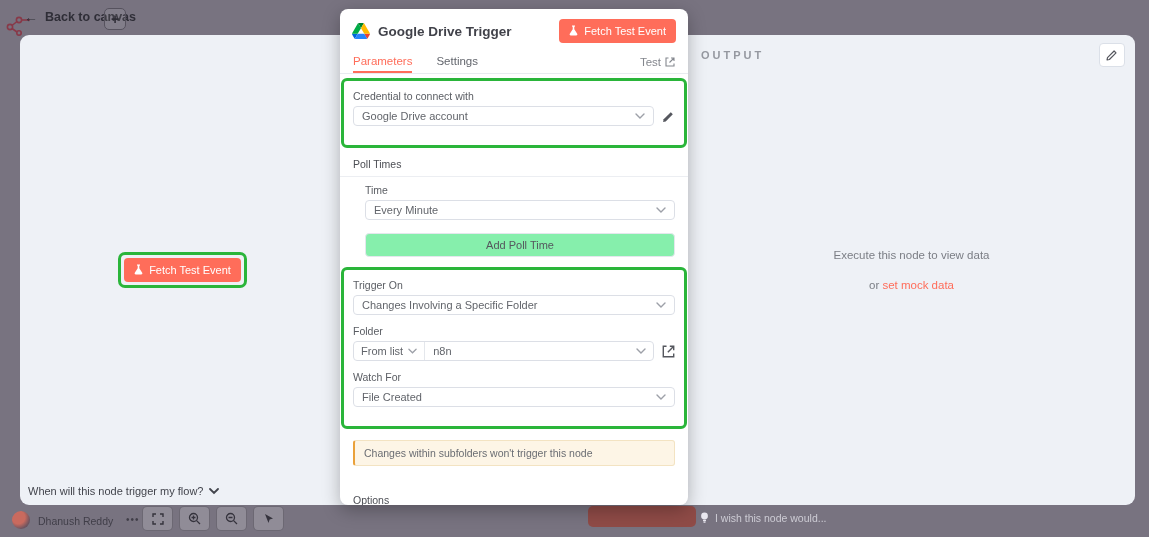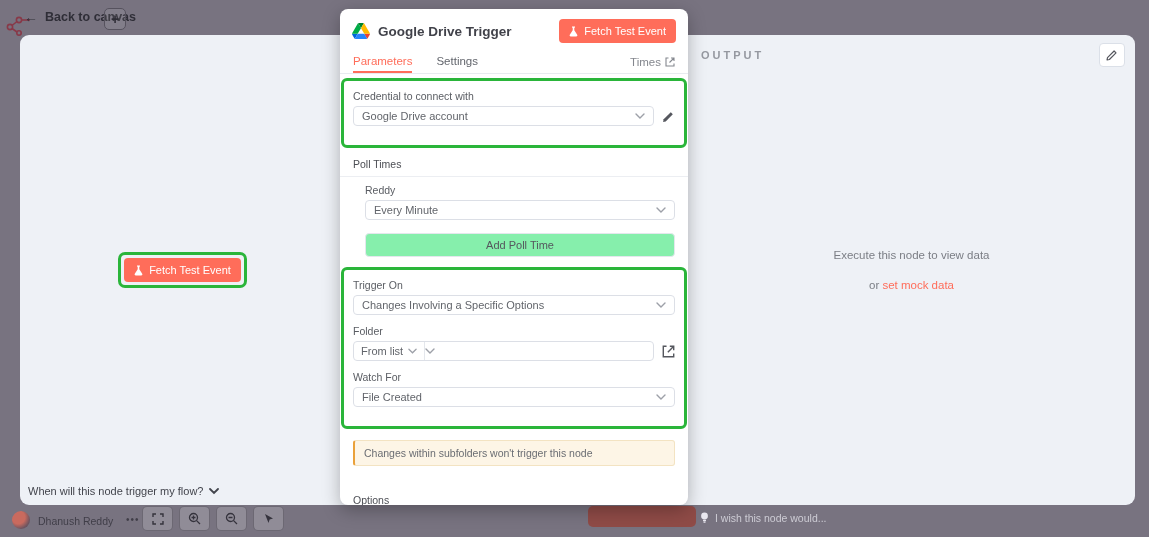--- a/index.html
+++ b/index.html
@@ -18,21 +18,21 @@
   
   .ndv { position:absolute; left:20px; top:35px; width:1115px; height:470px; background:#eef1f6;
     border-radius:9px; z-index:4; }
 
   
   .input-pane { position:absolute; left:0; top:0; width:325px; height:100%; }
   .input-center { position:absolute; left:0; top:0; width:100%; height:100%; display:flex;
     align-items:center; justify-content:center; }
   .hl-btn-wrap { border:3px solid #2ab53a; border-radius:7px; padding:3px; }
   .fetch-btn { background:#ff6d5a; color:#fff; font-size:11px; border:none; border-radius:4px;
-    padding:6px 10px; display:flex; align-items:center; gap:6px; cursor:pointer; white-space:nowrap;}
+    padding:6px 10px; display:flex; gap:6px; cursor:pointer; white-space:nowrap;}
   .input-footer { position:absolute; left:8px; bottom:8px; display:flex; align-items:center; gap:6px;
     font-size:11px; color:#42444c; font-weight:500; cursor:pointer;}
 
   
   .output-pane { position:absolute; right:0; top:0; width:447px; height:100%; }
   .output-title { position:absolute; left:13px; top:14px; font-size:11px; font-weight:bold;
     letter-spacing:3px; color:#9598a0; }
   .edit-output-btn { position:absolute; right:10px; top:8px; width:26px; height:24px; background:#fff;
     border:1px solid #dbe0e8; border-radius:4px; display:flex; align-items:center; justify-content:center;
     cursor:pointer;}
@@ -175,21 +175,21 @@
           <path d="M3 0.5h3v0.9l-0.7 0.4v2.4l2.9 4.6c0.5 0.9-0.1 1.7-1 1.7H1.8c-0.9 0-1.5-0.8-1-1.7l2.9-4.6V1.8L3 1.4z" fill="#fff"></path>
         </svg>
         <span>Fetch Test Event</span>
       </button>
     </div>
 
     <div class="tabs">
       <span class="tab active">Parameters</span>
       <span class="tab">Settings</span>
       <span class="docs-link">
-        <span>Times</span>
+        <span>Test</span>
         <svg width="10" height="10" viewBox="0 0 10 10">
           <path d="M3.5 1H1v8h8V6.5M6 1h3v3M9 1 4.5 5.5" fill="none" stroke="#84878e" stroke-width="1.1"></path>
         </svg>
       </span>
     </div>
 
     <div class="modal-body">
 
       <div class="hl-box">
         <div class="field-label">Credential to connect with</div>
@@ -205,48 +205,49 @@
               <path d="M1.5 8.6 8.1 2l1.9 1.9-6.6 6.6-2.4 0.5z" fill="#55575e"></path>
             </svg>
           </span>
         </div>
       </div>
 
       <div class="section-head">
         <span>Poll Times</span>
       </div>
       <div class="indent">
-        <div class="field-label">Reddy</div>
+        <div class="field-label">Time</div>
         <div class="select">
           <span>Every Minute</span>
           <svg width="10" height="6" viewBox="0 0 10 6">
             <path d="M1 1l4 4 4-4" fill="none" stroke="#9da0a8" stroke-width="1.4" stroke-linecap="round"></path>
           </svg>
         </div>
         <div class="block-btn">Add Poll Time</div>
       </div>
 
       <div class="hl-box" style="margin-top:10px;">
         <div class="field-label">Trigger On</div>
         <div class="select">
-          <span>Changes Involving a Specific Options</span>
+          <span>Changes Involving a Specific Folder</span>
           <svg width="10" height="6" viewBox="0 0 10 6">
             <path d="M1 1l4 4 4-4" fill="none" stroke="#9da0a8" stroke-width="1.4" stroke-linecap="round"></path>
           </svg>
         </div>
 
         <div class="field-label" style="margin-top:10px;">Folder</div>
         <div class="rl-row">
           <div class="rl">
             <span class="rl-mode">
               <span>From list</span>
               <svg width="9" height="6" viewBox="0 0 10 6">
                 <path d="M1 1l4 4 4-4" fill="none" stroke="#9da0a8" stroke-width="1.4" stroke-linecap="round"></path>
               </svg>
             </span>
+            <span class="rl-value">n8n</span>
             <span class="rl-chev">
               <svg width="10" height="6" viewBox="0 0 10 6">
                 <path d="M1 1l4 4 4-4" fill="none" stroke="#9da0a8" stroke-width="1.4" stroke-linecap="round"></path>
               </svg>
             </span>
           </div>
           <span class="icon-btn">
             <svg width="13" height="13" viewBox="0 0 10 10">
               <path d="M3.5 1H1v8h8V6.5M6 1h3v3M9 1 4.5 5.5" fill="none" stroke="#55575e" stroke-width="1.1"></path>
             </svg>

